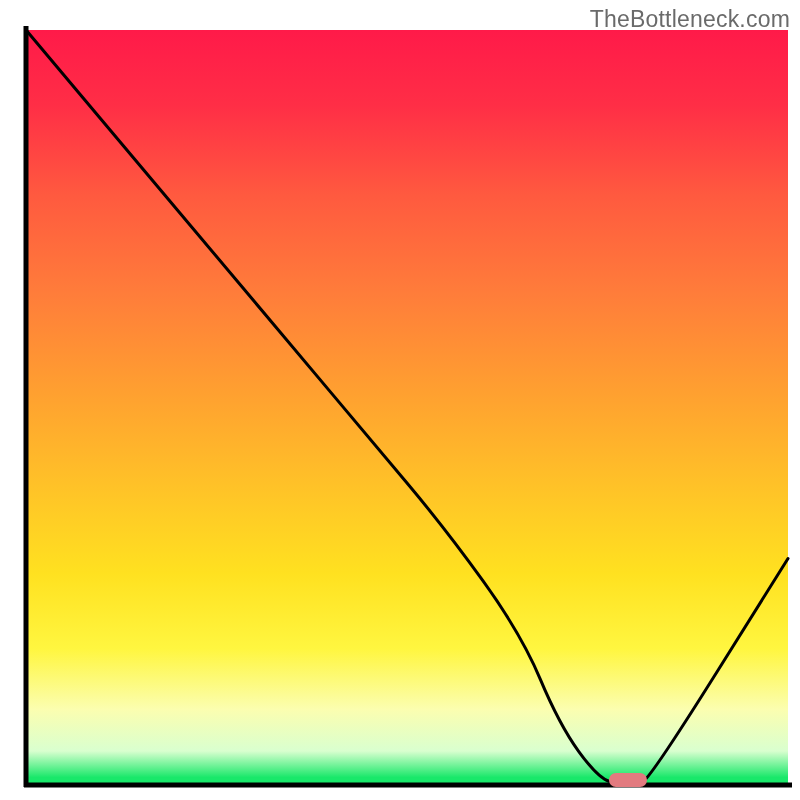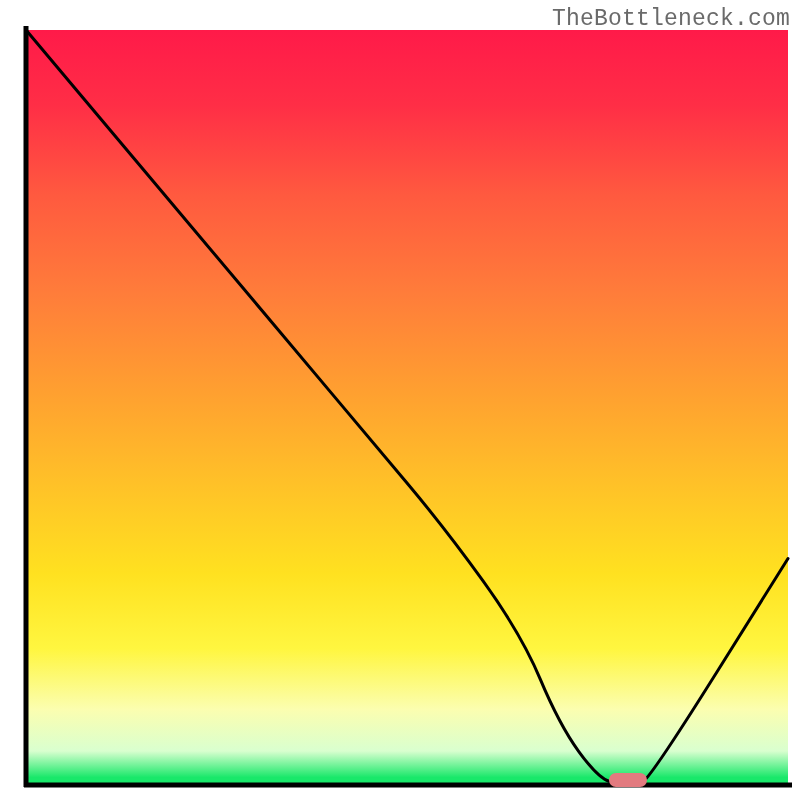--- a/index.html
+++ b/index.html
@@ -6,21 +6,20 @@
   body { background: #fff; width: 800px; height: 800px; overflow: hidden; font-family: Arial, Helvetica, sans-serif; }
   .frame { position: relative; width: 800px; height: 800px; }
   .watermark {
     position: absolute;
     top: 6px;
     right: 10px;
     color: #6a6a6a;
     font-size: 23px;
     font-weight: 400;
     letter-spacing: 0.2px;
-    font-family: Liberation Mono, monospace;
   }
   svg { display: block; }
 </style>
 </head>
 <body>
 
 <div class="frame">
   <div class="watermark">TheBottleneck.com</div>
 
   <svg width="800" height="800" viewBox="0 0 800 800">

